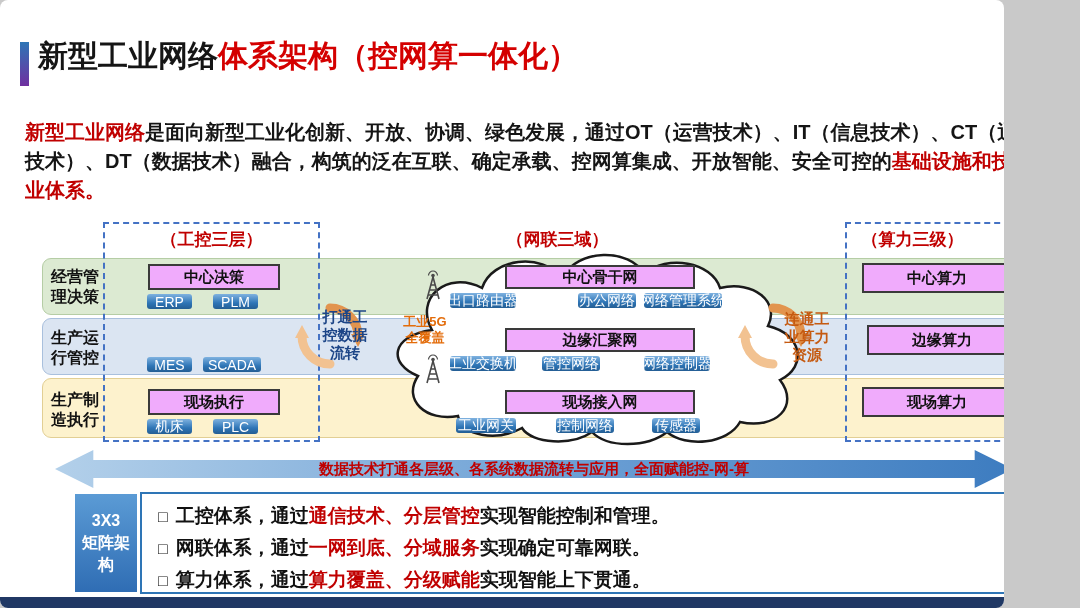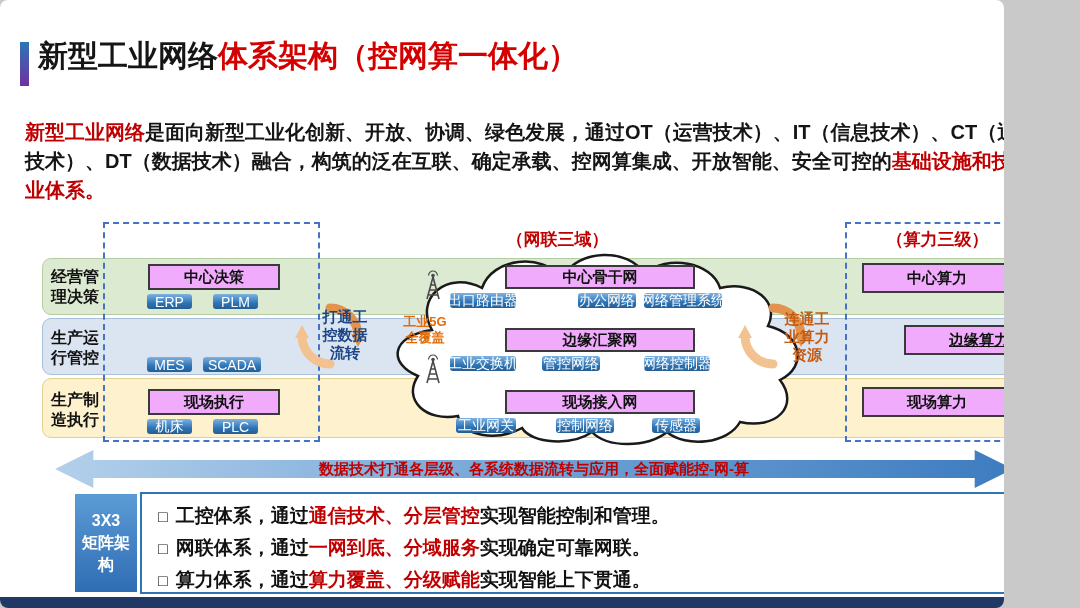--- a/index.html
+++ b/index.html
@@ -52,22 +52,23 @@
 </head>
 <body>
 
 <div class="slide">
 
   <div class="title-bar"></div>
   <h1><span>新型工业网络</span><span class="t-red">体系架构（控网算一体化）</span></h1>
 
   <p class="intro"><span class="red">新型工业网络</span><span>是面向新型工业化创新、开放、协调、绿色发展，通过OT（运营技术）、IT（信息技术）、CT（通信技术）、DT（数据技术）融合，构筑的泛在互联、确定承载、控网算集成、开放智能、安全可控的</span><span class="red">基础设施和技术产业体系。</span></p>
 
+  <div class="colhead" style="left:103px;width:217px;">（工控三层）</div>
   <div class="colhead" style="left:450px;width:215px;">（网联三域）</div>
-  <div class="colhead" style="left:845px;width:185px;">（算力三级）</div>
+  <div class="colhead" style="left:820px;width:185px;">（算力三级）</div>
 
   <div class="band band-green" style="top:258px;height:57px;"></div>
   <div class="band band-blue" style="top:318px;height:57px;"></div>
   <div class="band band-yellow" style="top:378px;height:60px;"></div>
 
   <div class="dashed" style="left:103px;top:222px;width:217px;height:220px;"></div>
   <div class="dashed" style="left:845px;top:222px;width:185px;height:220px;"></div>
 
   <svg class="cloud" viewBox="0 0 444 212">
     <path d="M 60 90 C 42 58, 75 30, 110 48 C 120 18, 170 12, 190 38 C 205 8, 258 8, 272 34
@@ -101,21 +102,21 @@
   <div class="badge" style="left:450px;top:356px;width:66px;height:15px;">工业交换机</div>
   <div class="badge" style="left:542px;top:356px;width:58px;height:15px;">管控网络</div>
   <div class="badge" style="left:644px;top:356px;width:66px;height:15px;">网络控制器</div>
 
   <div class="box" style="left:505px;top:390px;width:190px;height:24px;">现场接入网</div>
   <div class="badge" style="left:456px;top:418px;width:60px;height:15px;">工业网关</div>
   <div class="badge" style="left:556px;top:418px;width:58px;height:15px;">控制网络</div>
   <div class="badge" style="left:652px;top:418px;width:48px;height:15px;">传感器</div>
 
   <div class="box" style="left:862px;top:263px;width:150px;height:30px;">中心算力</div>
-  <div class="box" style="left:904px;top:325px;width:150px;height:30px;text-decoration:underline;">边缘算力</div>
+  <div class="box" style="left:867px;top:325px;width:150px;height:30px;">边缘算力</div>
   <div class="box" style="left:862px;top:387px;width:150px;height:30px;">现场算力</div>
 
   <svg class="swirl" style="left:290px;top:296px;" viewBox="0 0 80 80">
     <path d="M40 12 A28 28 0 0 1 68 40" stroke="#e2944e" stroke-width="9" fill="none" stroke-linecap="round"></path>
     <path d="M40 68 A28 28 0 0 1 12 40" stroke="#f2c291" stroke-width="9" fill="none" stroke-linecap="round"></path>
     <path d="M61 38 L75 38 L68 51 Z" fill="#e2944e"></path>
     <path d="M5 42 L19 42 L12 29 Z" fill="#f2c291"></path>
   </svg>
   <svg class="swirl" style="left:733px;top:296px;" viewBox="0 0 80 80">
     <path d="M40 12 A28 28 0 0 1 68 40" stroke="#e2944e" stroke-width="9" fill="none" stroke-linecap="round"></path>

